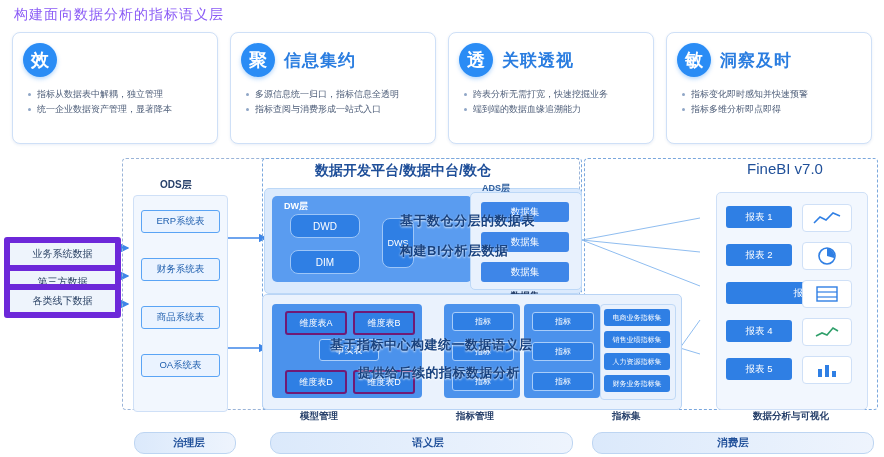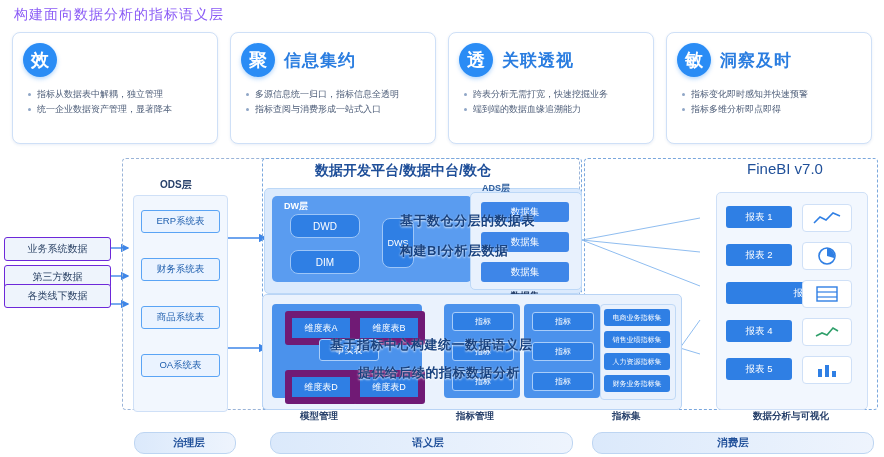--- a/index.html
+++ b/index.html
@@ -55,21 +55,21 @@
   }
 
   
   .diagram{position:absolute;left:0;top:148px;width:884px;height:309px;}
 
   .dashed-box{position:absolute;border:1px dashed #9ab4d8;border-radius:4px;}
 
   
   .input-pill{
     position:absolute;left:4px;width:105px;height:22px;
-    background:#eef4fc;border:1px solid #6d28d9;border-radius:3px;
+    background:#eef4fc;border:6px solid #6d28d9;border-radius:3px;
     display:flex;align-items:center;justify-content:center;
     font-size:10px;color:#2f4668;
   }
 
   
   .ods-label{position:absolute;font-size:10px;font-weight:bold;color:#27406a;}
   .ods-box{
     position:absolute;left:133px;top:47px;width:93px;height:215px;
     background:#f2f7fe;border:1px solid #cfe0f7;border-radius:4px;
   }
@@ -120,21 +120,21 @@
   .sem-box{
     position:absolute;left:262px;top:146px;width:418px;height:114px;
     background:#eaf2fd;border:1px solid #b9d4f5;border-radius:5px;
   }
   .model-box{
     position:absolute;left:272px;top:156px;width:150px;height:94px;
     background:#4b92ec;border-radius:4px;
   }
   .dim-pill{
     position:absolute;width:58px;height:20px;
-    background:#2f7fe4;border:7px solid #701a75;border-radius:3px;
+    background:#2f7fe4;border:2px solid #701a75;border-radius:3px;
     display:flex;align-items:center;justify-content:center;
     color:#fff;font-size:9px;
   }
   .fact-pill{
     position:absolute;left:319px;top:191px;width:58px;height:20px;
     background:#2f7fe4;border:1px solid #a9cdf9;border-radius:3px;
     display:flex;align-items:center;justify-content:center;
     color:#fff;font-size:9px;
   }
   .metric-col{

